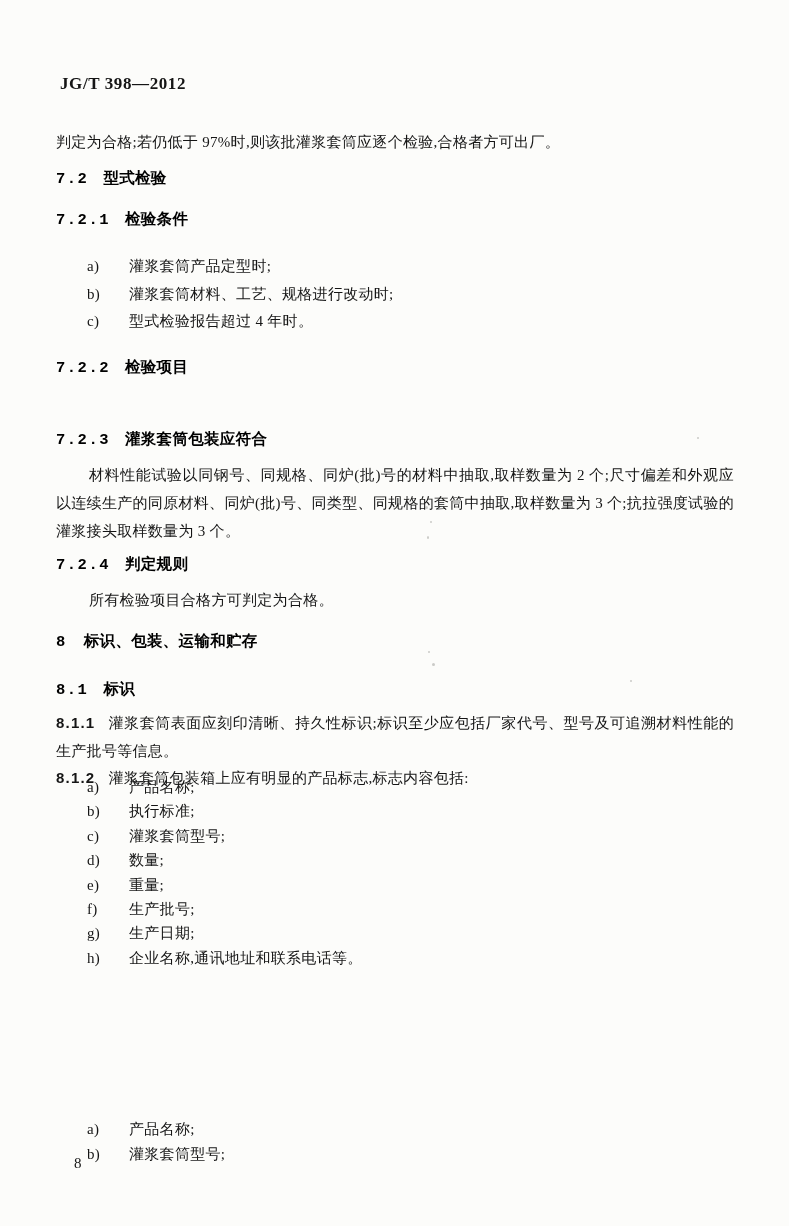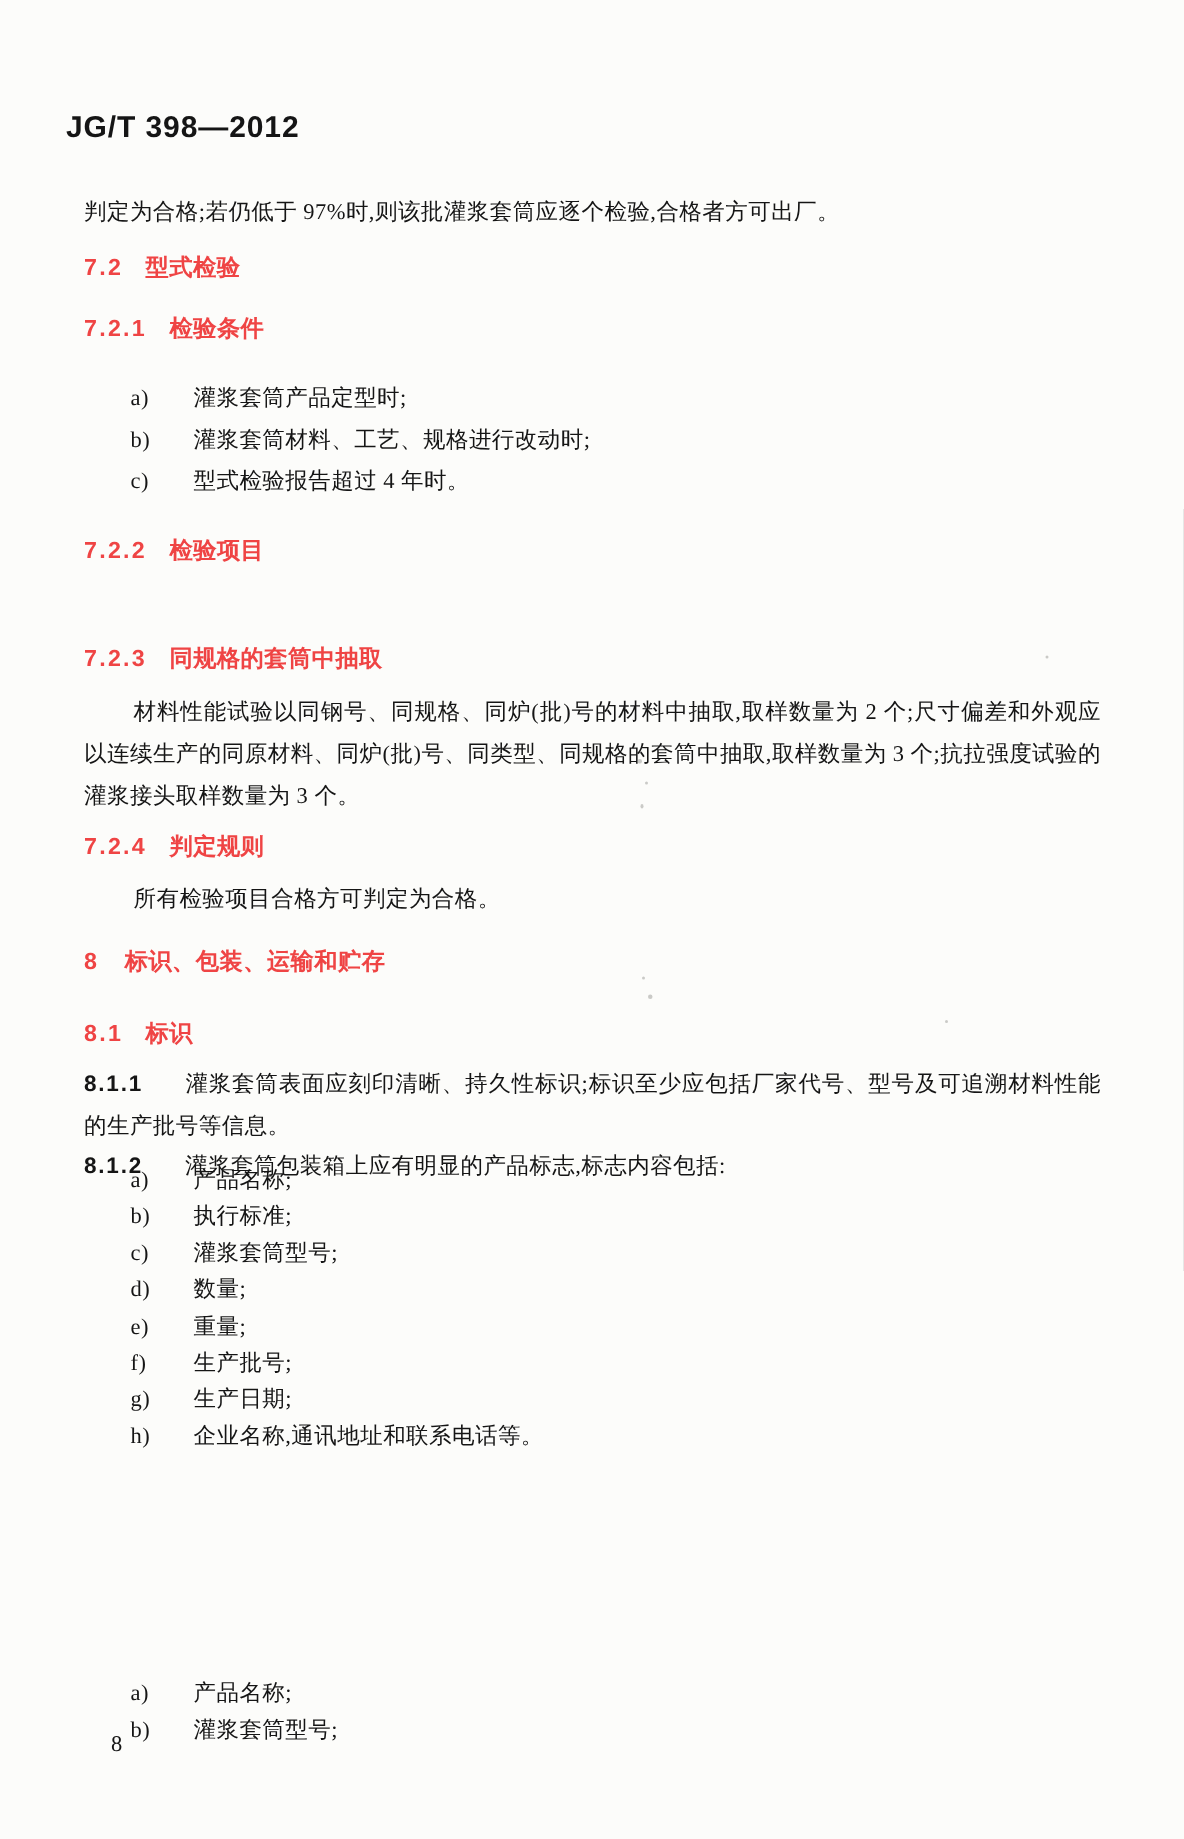--- a/index.html
+++ b/index.html
@@ -14,42 +14,42 @@
   }
   .block {
     position:absolute;
     left:56px; width:678px;
     font-size:15px;
     line-height:28px;
     letter-spacing:0.3px;
   }
   .hdr {
     position:absolute;
-    left:44px; top:74px;
-    font-family:Liberation Sans, sans-serif;
+    left:60px; top:74px;
+    font-family:Liberation Serif, serif;
     font-weight:bold;
-    font-size:20px;
+    font-size:17px;
     letter-spacing:0.6px;
   }
   .heading {
-    font-family:Liberation Sans, sans-serif;
+    font-family:Liberation Mono, monospace;
     font-weight:bold;
     font-size:15.5px;
     line-height:22px;
-    color:#ef4444;
+    color:#000000;
   }
   .heading .num { margin-right:15px; letter-spacing:1.5px; }
   .heading.chapter .num { margin-right:17px; }
   .para { text-align:justify; }
   .indent { text-indent:33px; }
   .clause-num {
     font-family:"Liberation Sans", sans-serif;
     font-weight:bold;
     letter-spacing:1.2px;
-    margin-right:28px;
+    margin-right:13px;
   }
   .list .li { display:flex; }
   .list .lbl { flex:0 0 32px; margin-left:31px; }
   .list .txt { flex:1;margin-left:10px; }
   .list-abc .li { line-height:27.5px; }
   .list-ah  .li { line-height:24.4px; }
   .list-ab  .li { line-height:25px; }
   .pagenum {
     position:absolute;
     left:74px; top:1152px;
@@ -91,21 +91,21 @@
       <span class="lbl">c)</span>
         <span class="txt">型式检验报告超过 4 年时。</span>
     </div>
   </div>
 
   <h3 class="block heading" style="top:341px">
     <span class="num">7.2.2</span><span>检验项目</span>
   </h3>
 
   <h3 class="block heading" style="top:413px">
-    <span class="num">7.2.3</span><span>同规格的套筒中抽取</span>
+    <span class="num">7.2.3</span><span>灌浆套筒包装应符合</span>
   </h3>
   <p class="block para indent" style="top:446px">材料性能试验以同钢号、同规格、同炉(批)号的材料中抽取,取样数量为 2 个;尺寸偏差和外观应以连续生产的同原材料、同炉(批)号、同类型、同规格的套筒中抽取,取样数量为 3 个;抗拉强度试验的灌浆接头取样数量为 3 个。</p>
 
   <h3 class="block heading" style="top:538px">
     <span class="num">7.2.4</span><span>判定规则</span>
   </h3>
   <p class="block para indent" style="top:571px">所有检验项目合格方可判定为合格。</p>
 
   <h2 class="block heading chapter" style="top:618px">
     <span class="num">8</span><span>标识、包装、运输和贮存</span>

